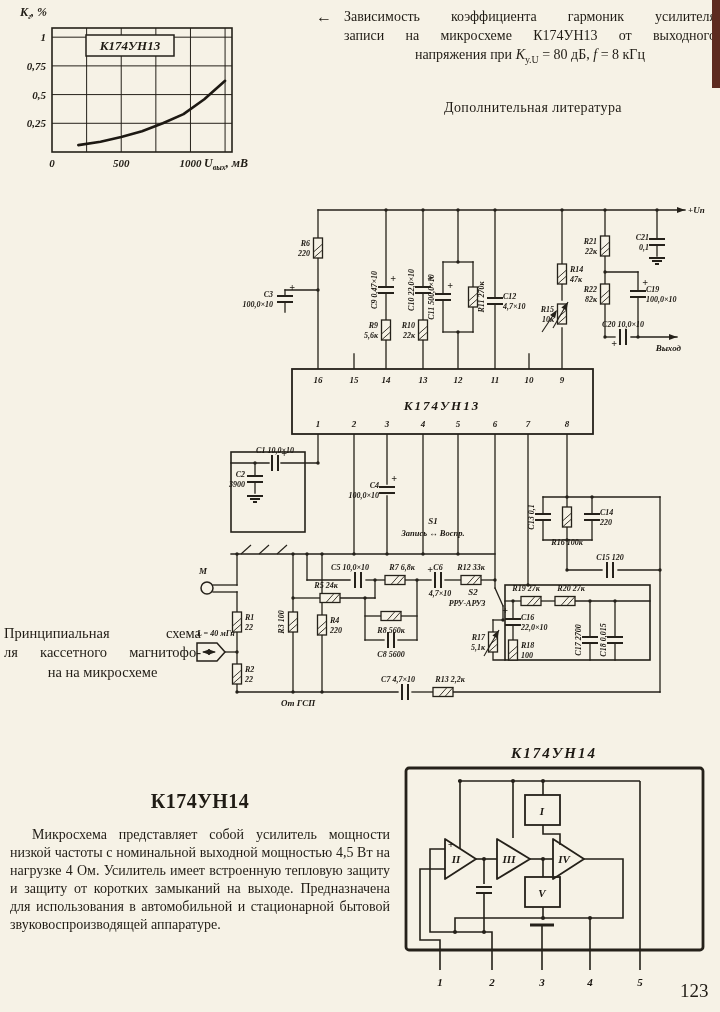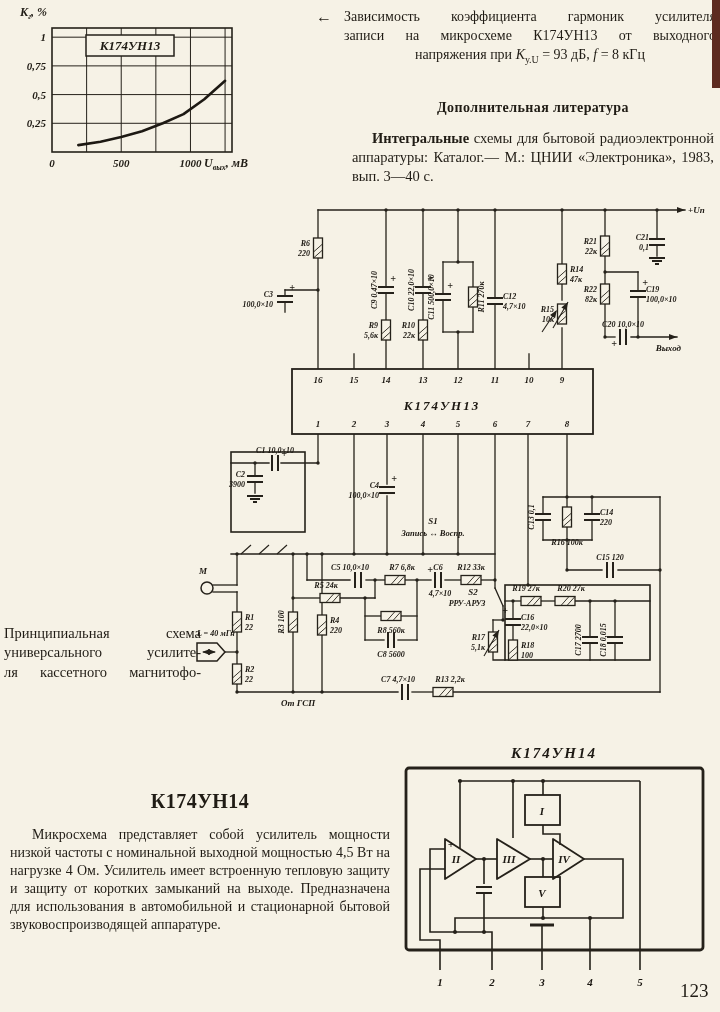--- a/index.html
+++ b/index.html
@@ -19,21 +19,21 @@
   .kbox{fill:#f6f2e6;stroke:#25211a;stroke-width:1.5}
   .kboxtxt{font:italic bold 13px "Liberation Serif",serif}
   
   #top-caption{position:absolute;left:314px;top:8px;width:402px;font-size:14px;line-height:1.34}
   #top-caption .arrow{position:absolute;left:2px;top:-2px;font-size:16px;font-weight:bold}
   #top-caption .cap-lines{margin-left:30px}
   .jl{text-align:justify;text-align-last:justify}
   .cl{text-align:center}
   sub{font-size:10px}
   #literature{position:absolute;left:352px;top:100px;width:362px}
-  .lit-head{font-weight:bold;text-align:center;font-size:14px;margin-bottom:13px;letter-spacing:.4px}
+  .lit-head{font-weight:normal;text-align:center;font-size:14px;margin-bottom:13px;letter-spacing:.4px}
   .lit-entry{margin:0;font-size:14.5px;line-height:1.32;text-align:justify;text-indent:20px}
   
   #sch-svg{position:absolute;left:195px;top:202px}
   #sch-svg text{font-family:"Liberation Serif",serif;fill:#1d1913}
   .wire{stroke:#25211a;stroke-width:1.3;fill:none;stroke-linecap:square}
   .tickw{stroke:#25211a;stroke-width:1.1;fill:none}
   .comp-rect{fill:#f6f2e6;stroke:#25211a;stroke-width:1.3}
   .hatch{stroke:#25211a;stroke-width:.9}
   .plate{stroke:#25211a;stroke-width:2}
   .ic-rect{fill:#f6f2e6;stroke:#25211a;stroke-width:1.8}
@@ -89,27 +89,26 @@
       <text x="20" y="14" class="axlbl"><tspan>К</tspan><tspan dy="3" font-size="8px">г</tspan><tspan dy="-3">, %</tspan></text>
       <text x="248" y="165" text-anchor="end" class="axlbl"><tspan>U</tspan><tspan dy="3" font-size="8px">вых</tspan><tspan dy="-3">, мВ</tspan></text>
     </svg>
 </div>
 
 <div id="top-caption">
   <span class="arrow">←</span>
   <div class="cap-lines">
     <div class="jl">Зависимость коэффициента гармоник усилителя</div>
     <div class="jl">записи на микросхеме К174УН13 от выходного</div>
-    <div class="cl"><span>напряжения при </span><i>K</i><sub>у.U</sub><span> = 93 дБ, </span><i>f</i><span> = 8 кГц</span></div>
+    <div class="cl"><span>напряжения при </span><i>K</i><sub>у.U</sub><span> = 80 дБ, </span><i>f</i><span> = 8 кГц</span></div>
   </div>
 </div>
 
 <div id="literature">
   <div class="lit-head">Дополнительная литература</div>
-  <p class="lit-entry"><b>Интегральные</b><span> схемы для бытовой радиоэлектронной аппаратуры: Каталог.— М.: ЦНИИ «Электроника», 1983, вып. 3—40 с.</span></p>
 </div>
 
 <svg id="sch-svg" width="520" height="535" viewBox="0 0 520 535">
     <polyline points="123,8 490,8" class="wire"></polyline>
     <polyline points="123,8 123,36" class="wire"></polyline>
     <polyline points="123,56 123,167" class="wire"></polyline>
     <polyline points="90,88 123,88" class="wire"></polyline>
     <polyline points="90,88 90,94" class="wire"></polyline>
     <polyline points="90,100 90,110" class="wire"></polyline>
     <polyline points="191,8 191,85" class="wire"></polyline>
@@ -573,22 +572,22 @@
     <text x="238" y="322" text-anchor="middle" class="lbl" font-size="9px">S1</text>
     <text x="238" y="334" text-anchor="middle" class="lbl" font-size="8.5px">Запись ↔ Воспр.</text>
     <text x="278" y="393" text-anchor="middle" class="lbl" font-size="9px">S2</text>
     <text x="272" y="404" text-anchor="middle" class="lbl" font-size="8px">РРУ-АРУЗ</text>
     <line x1="347" y1="130" x2="361" y2="109" class="tickw"></line>
     <polygon points="0,0 -8,-3 -8,3" transform="translate(362,108) rotate(-56)" class="arrw"></polygon>
   </svg>
 
 <div id="sch-caption">
   <div class="jl">Принципиальная схема</div>
-  <div class="jl">универсального усилите-</div>
   <div class="jl">ля кассетного магнитофо-</div>
+  <div class="cl">на на микросхеме</div>
 </div>
 
 <div id="section14">
   <h2>К174УН14</h2>
   <p>Микросхема представляет собой усилитель мощности низкой частоты с номинальной выходной мощностью 4,5 Вт на нагрузке 4 Ом. Усилитель имеет встроенную тепловую защиту и защиту от коротких замыканий на выходе. Предназначена для использования в автомобильной и стационарной бытовой звуковоспроизводящей аппаратуре.</p>
 </div>
 
 <svg id="bd-svg" width="322" height="262" viewBox="0 0 322 262">
   <text class="bd-title" x="156" y="16">К174УН14</text>
   <rect class="bd-outer" x="8" y="26" width="297" height="182" rx="3"></rect>

